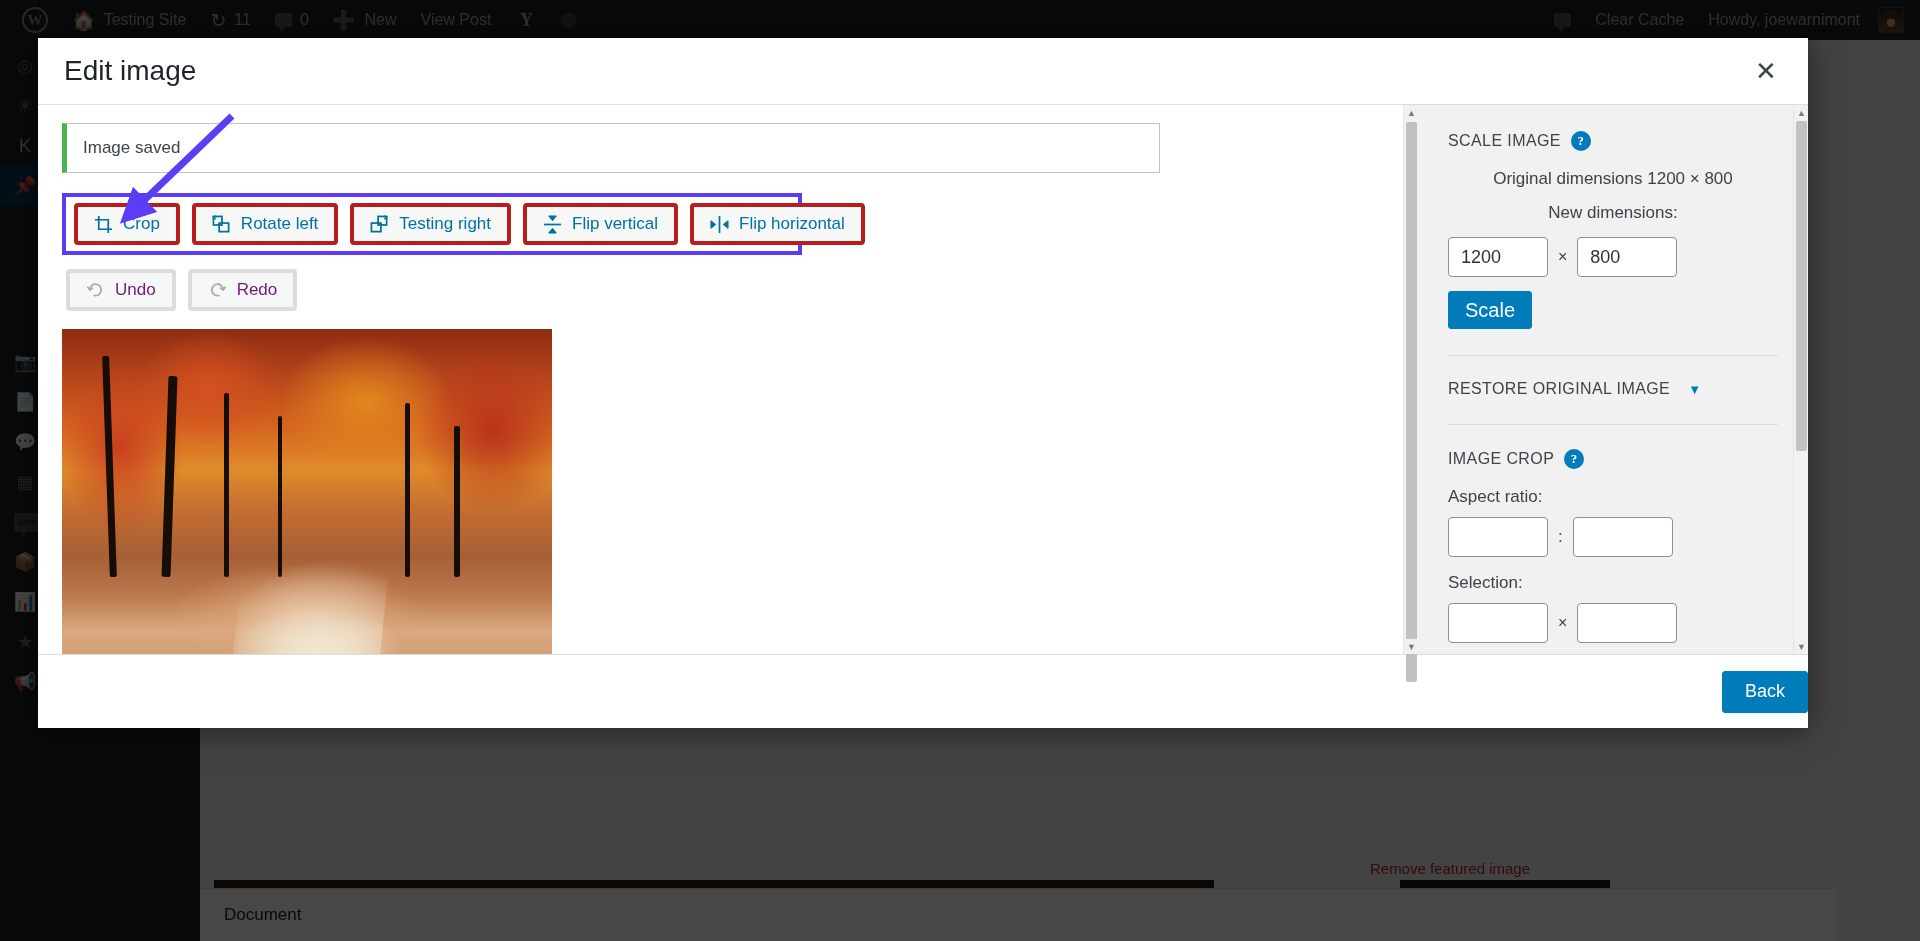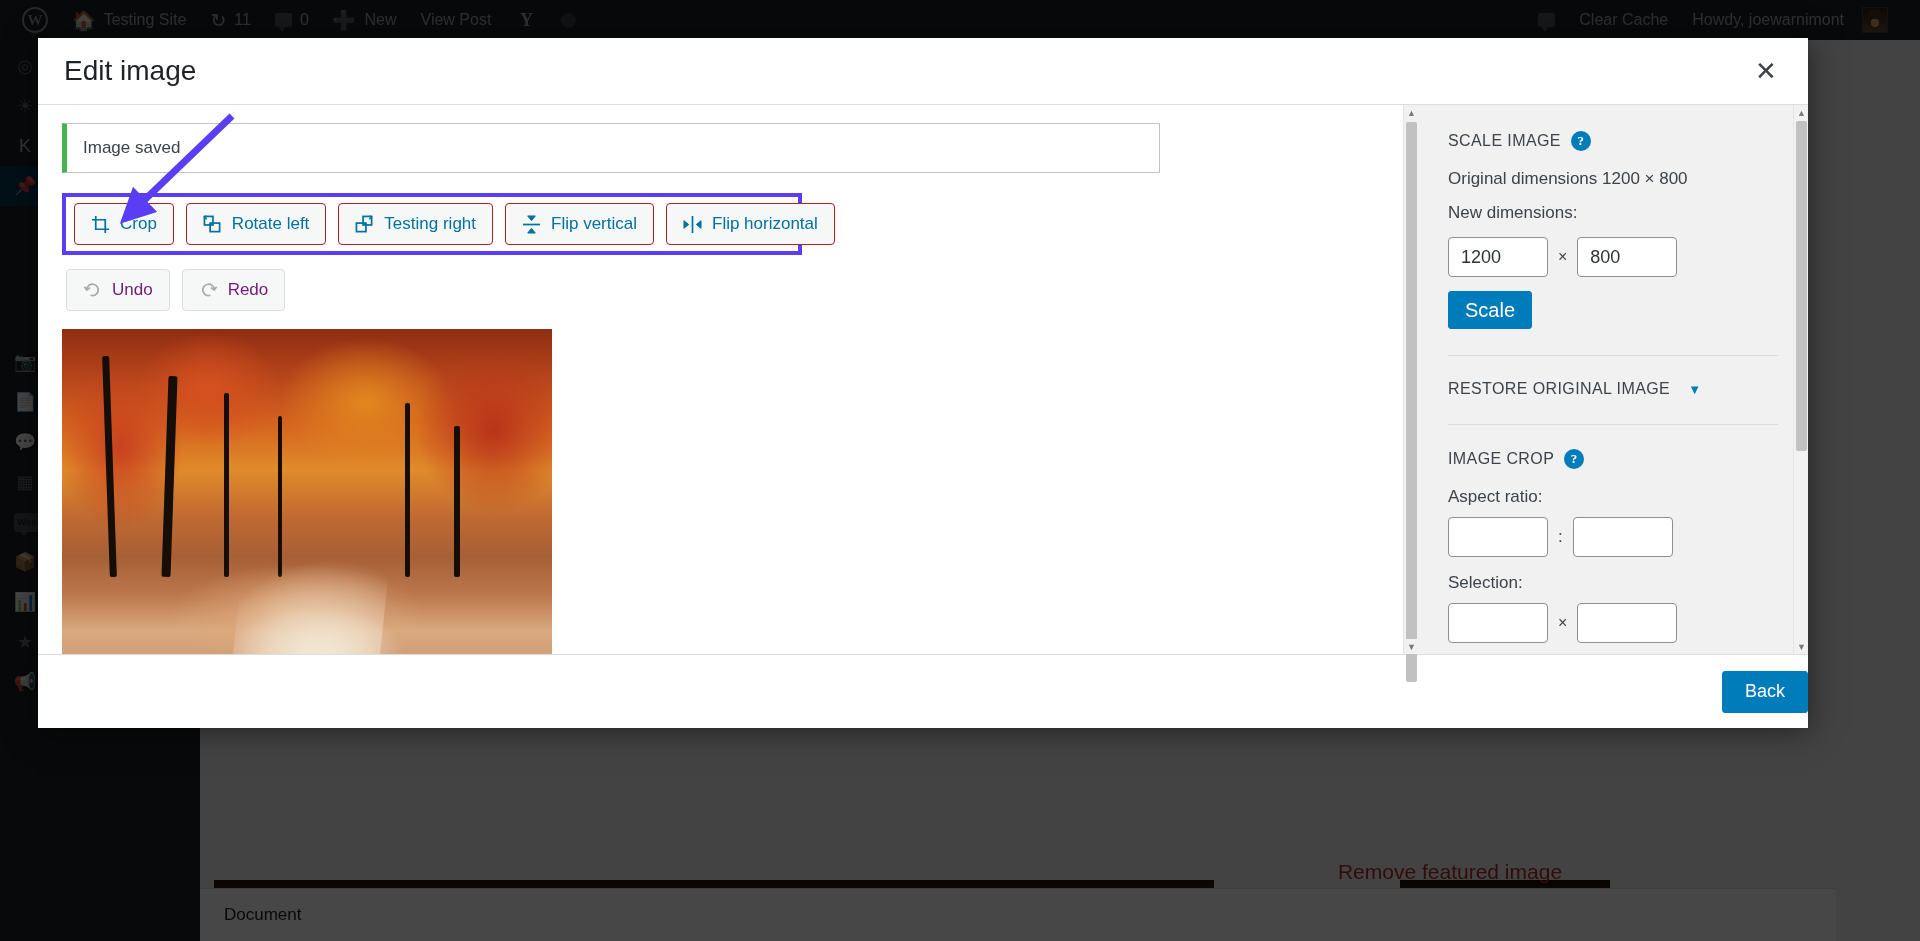--- a/index.html
+++ b/index.html
@@ -11,21 +11,21 @@
   }
   #root { position: relative; width: 1920px; height: 941px; }
 
   
   .wp-adminbar {
     position: absolute; top: 0; left: 0; width: 1920px; height: 40px;
     background: #1d2327; color: #a7aaad; z-index: 5;
     display: flex; align-items: center;
   }
   .ab-left { display: flex; align-items: center; padding-left: 10px; gap: 0; }
-  .ab-right { margin-left: auto; display: flex; align-items: center; padding-right: 20px; }
+  .ab-right { margin-left: auto; display: flex; align-items: center; padding-right: 4px; }
   .ab-item {
     display: flex; align-items: center; gap: 8px;
     height: 40px; padding: 0 12px;
     font-size: 16px; color: #a7aaad; white-space: nowrap;
   }
   .ab-item .glyph { font-size: 19px; line-height: 1; color: #a7aaad; display:inline-block; }
   .wp-logo-mark {
     width: 26px; height: 26px; border-radius: 50%;
     border: 2px solid #8d9196; position: relative;
     display: inline-block;
@@ -105,21 +105,21 @@
   .doc-tabbar {
     position: absolute; left: 200px; top: 888px; width: 1636px; height: 53px;
     background: #fff; border-top: 1px solid #e0e0e0;
     display: flex; align-items: center; z-index: 6;
   }
   .doc-tab {
     font-size: 17px; color: #1e1e1e; padding: 0 24px;
   }
   .featured-strip {
     position: absolute; left: 1240px; top: 860px; width: 420px;
-    font-size: 21px; color: #b32d2e; z-index: 6; text-align: center;
+    font-size: 15px; color: #b32d2e; z-index: 6; text-align: center;
   }
   .thumb-strip {
     position: absolute; left: 214px; top: 880px; width: 1000px; height: 14px;
     background: linear-gradient(#24160c, #3a2414); z-index: 6;
   }
   .thumb-strip2 {
     position: absolute; left: 1400px; top: 880px; width: 210px; height: 14px;
     background: linear-gradient(#1a1208, #2d1c0f); z-index: 6;
   }
 
@@ -163,21 +163,21 @@
     font-size: 17px; color: #3c434a; width: 1098px;
   }
 
   .tool-row { display: flex; gap: 12px; align-items: center; }
   .tool-row.primary {
     border: 4px solid #5b3df5; padding: 6px 8px; width: 740px;
     margin-bottom: 14px;
   }
   .btn {
     display: inline-flex; align-items: center; gap: 10px;
-    border: 1px solid #b91c1c; background: #f6f7f7; color: #0071a1;
+    border: 4px solid #b91c1c; background: #f6f7f7; color: #0071a1;
     border-radius: 4px; font-size: 17px; padding: 0 16px; height: 42px;
     cursor: pointer; white-space: nowrap;
     font-family: "Liberation Sans", sans-serif;
   }
   .btn svg { display:block; }
   .btn.disabled {
     border-color: #dcdcde; color: #701a75; background: #f6f7f7; cursor: default;
   }
   .tool-row.secondary { margin-bottom: 18px; padding-left: 4px; }
 
@@ -242,21 +242,21 @@
     text-transform: uppercase; display: flex; align-items: center; gap: 10px;
     margin-bottom: 18px;
   }
   .help-dot {
     width: 20px; height: 20px; border-radius: 50%; background: #007cba;
     color: #fff; font-size: 13px; font-weight: bold;
     display: inline-flex; align-items: center; justify-content: center;
     cursor: pointer; font-family: "Liberation Serif", serif;
   }
   .caret-down { color: #007cba; font-size: 13px; margin-left: 8px; cursor: pointer; }
-  .pane-line { font-size: 17px; color: #3c434a; margin-bottom: 14px; }
+  .pane-line { font-size: 17px; color: #3c434a; margin-bottom: 14px; text-align: center; }
   .dim-inputs { display: flex; align-items: center; gap: 10px; margin-bottom: 14px; }
   .num-input {
     width: 100px; height: 40px; border: 1px solid #8c8f94; border-radius: 4px;
     background: #fff; font-size: 18px; color: #2c3338; padding: 0 12px;
     font-family: "Liberation Sans", sans-serif;
   }
   .times { font-size: 16px; color: #3c434a; }
   .btn-primary {
     background: #007cba; border: 1px solid #007cba; color: #fff;
     height: 38px; border-radius: 3px; font-size: 20px; padding: 0 16px;

